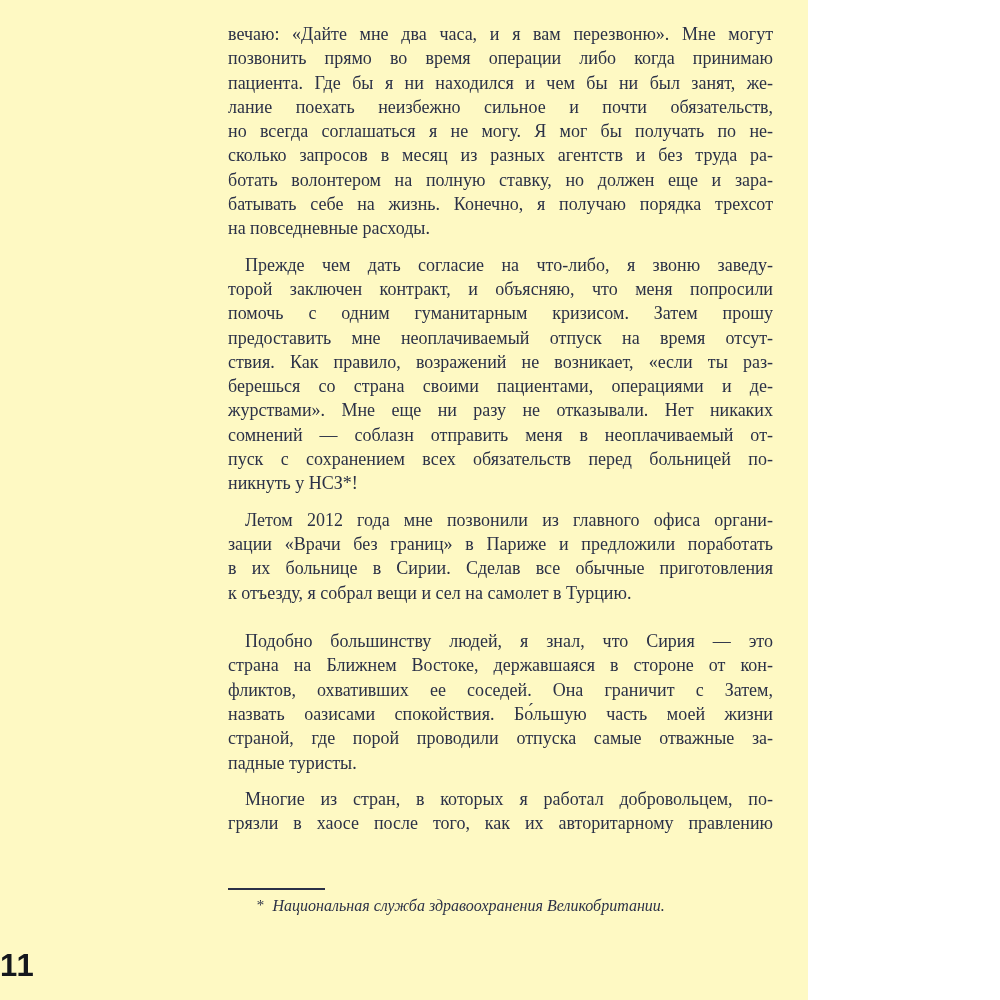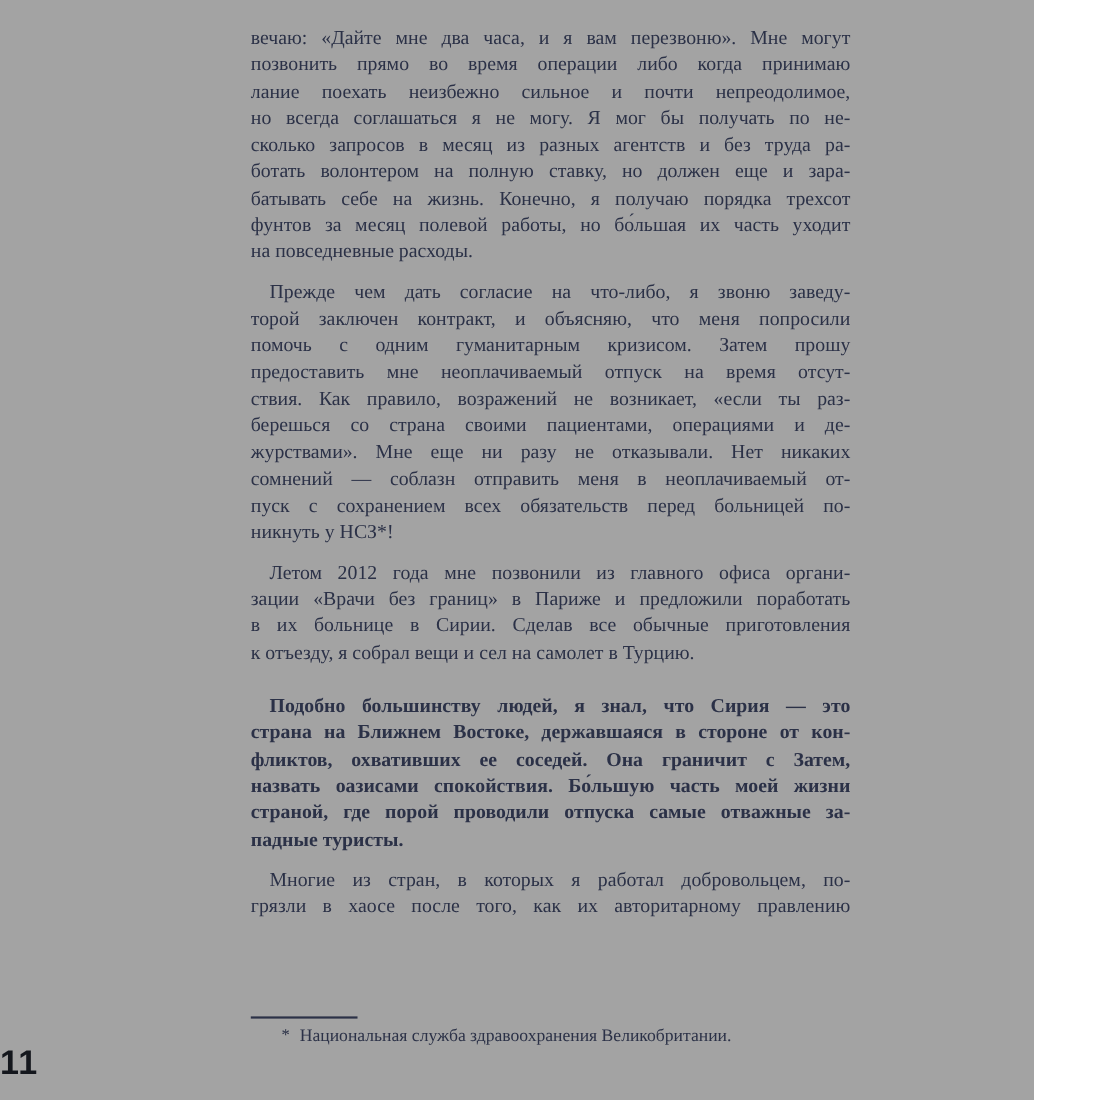--- a/index.html
+++ b/index.html
@@ -2,62 +2,62 @@
 <html><head>
 <meta charset="utf-8">
 <style>
   html, body {
     margin: 0;
     padding: 0;
     background: #ffffff;
   }
   .page {
     position: relative;
-    width: 940px;
+    width: 808px;
     height: 1000px;
-    background: #a3a3a3;
+    background: #fef9c3;
     overflow: hidden;
     font-family: "Liberation Serif", "DejaVu Serif", serif;
     color: #2b3147;
   }
   .text-column {
     position: absolute;
     left: 228px;
     top: 22px;
     width: 545px;
   }
   .para {
     margin: 0;
     padding: 0;
   }
   .para.gap {
     margin-top: 24.3px;
-    font-weight: bold;
   }
   .line {
     font-size: 18px;
     line-height: 24.3px;
     height: 24.3px;
     white-space: nowrap;
     text-align: justify;
     text-align-last: justify;
     text-justify: inter-word;
   }
   .line.indent {
     padding-left: 17px;
     margin-top: 12px;
   }
   .line.last {
     text-align-last: left;
   }
   .footnote {
     position: absolute;
     left: 228px;
-    top: 924px;
+    top: 888px;
     width: 545px;
+    font-style: italic;
   }
   .footnote-rule {
     width: 97px;
     height: 2px;
     background: #2b3147;
     margin: 0 0 5px 0;
   }
   .footnote-text {
     font-size: 16px;
     line-height: 20px;
@@ -84,26 +84,26 @@
 </style>
 </head>
 <body>
 
 <div class="page">
 
   <div class="text-column">
       <div class="para">
         <div class="line">вечаю: «Дайте мне два часа, и я вам перезвоню». Мне могут</div>
         <div class="line">позвонить прямо во время операции либо когда принимаю</div>
-        <div class="line">лание поехать неизбежно сильное и почти непреодолимое,</div>
+        <div class="line">пациента. Где бы я ни находился и чем бы ни был занят, же-</div>
+        <div class="line">лание поехать неизбежно сильное и почти обязательств,</div>
         <div class="line">но всегда соглашаться я не могу. Я мог бы получать по не-</div>
         <div class="line">сколько запросов в месяц из разных агентств и без труда ра-</div>
         <div class="line">ботать волонтером на полную ставку, но должен еще и зара-</div>
         <div class="line">батывать себе на жизнь. Конечно, я получаю порядка трехсот</div>
-        <div class="line">фунтов за месяц полевой работы, но бо́льшая их часть уходит</div>
         <div class="line last">на повседневные расходы.</div>
       </div>
       <div class="para">
         <div class="line indent">Прежде чем дать согласие на что-либо, я звоню заведу-</div>
         <div class="line">торой заключен контракт, и объясняю, что меня попросили</div>
         <div class="line">помочь с одним гуманитарным кризисом. Затем прошу</div>
         <div class="line">предоставить мне неоплачиваемый отпуск на время отсут-</div>
         <div class="line">ствия. Как правило, возражений не возникает, «если ты раз-</div>
         <div class="line">берешься со страна своими пациентами, операциями и де-</div>
         <div class="line">журствами». Мне еще ни разу не отказывали. Нет никаких</div>

